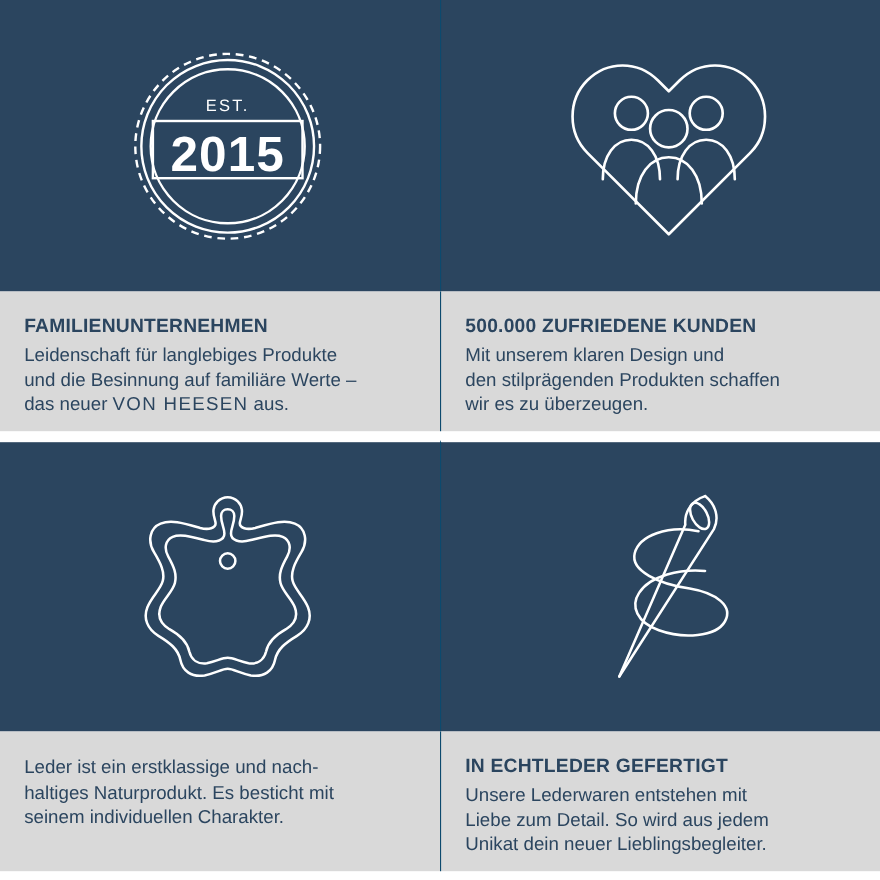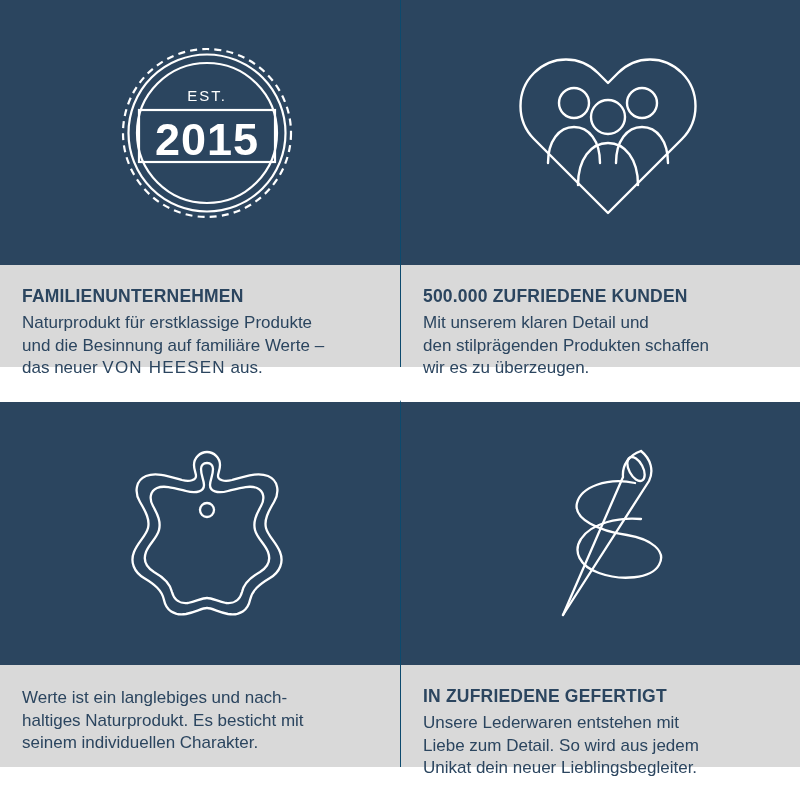--- a/index.html
+++ b/index.html
@@ -30,21 +30,21 @@
   .icon-area {
     height: 265px;
     background: #2b455f;
     display: flex;
     align-items: center;
     justify-content: center;
     box-sizing: border-box;
     padding-left: 14px;
   }
   .text-area {
-    height: 102px;
+    height: 127px;
     background: #d9d9d9;
     box-sizing: border-box;
     padding: 22px 22px 0 22px;
   }
   .cell.right .icon-area,
   .cell.right .text-area {
     border-left: 1px solid #0c4a6e;
   }
   .cell.bottom .icon-area {
     border-top: 2px solid #ffffff;
@@ -87,21 +87,21 @@
           </g>
 
           <rect x="27" y="72" width="136" height="52"></rect>
         </g>
         <text x="95" y="63" text-anchor="middle" fill="#ffffff" font-family="'Liberation Sans', sans-serif" font-size="15" letter-spacing="2">EST.</text>
         <text x="95" y="117" text-anchor="middle" fill="#ffffff" font-family="'Liberation Sans', sans-serif" font-size="45" font-weight="bold" letter-spacing="1">2015</text>
       </svg>
     </div>
     <div class="text-area">
       <p class="title">FAMILIENUNTERNEHMEN</p>
-      <p class="body"><span>Naturprodukt für erstklassige Produkte</span><br><span>und die Besinnung auf familiäre Werte –</span><br><span>das neuer </span><span class="wide">VON HEESEN</span><span> aus.</span></p>
+      <p class="body"><span>Leidenschaft für langlebiges Produkte</span><br><span>und die Besinnung auf familiäre Werte –</span><br><span>das neuer </span><span class="wide">VON HEESEN</span><span> aus.</span></p>
     </div>
   </div>
 
   <div class="cell right">
     <div class="icon-area">
       <svg width="200" height="175" viewBox="0 0 200 175">
         <g fill="none" stroke="#ffffff" stroke-width="2.4" stroke-linejoin="round" stroke-linecap="round">
 
           <path d="M100 168 L26 94 C8 76 8 46 26 28 C44 10 72 10 90 28 L100 38 L110 28 C128 10 156 10 174 28 C192 46 192 76 174 94 Z"></path>
 
@@ -111,55 +111,55 @@
           <circle cx="134" cy="58" r="15"></circle>
           <path d="M108 118 C108 96 119 82 134 82 C149 82 160 96 160 118"></path>
 
           <circle cx="100" cy="72" r="17"></circle>
           <path d="M70 140 C70 114 83 98 100 98 C117 98 130 114 130 140"></path>
         </g>
       </svg>
     </div>
     <div class="text-area">
       <p class="title">500.000 ZUFRIEDENE KUNDEN</p>
-      <p class="body"><span>Mit unserem klaren Detail und</span><br><span>den stilprägenden Produkten schaffen</span><br><span>wir es zu überzeugen.</span></p>
+      <p class="body"><span>Mit unserem klaren Design und</span><br><span>den stilprägenden Produkten schaffen</span><br><span>wir es zu überzeugen.</span></p>
     </div>
   </div>
 
   <div class="cell bottom">
     <div class="icon-area">
       <svg width="190" height="180" viewBox="0 0 190 180">
         <g fill="none" stroke="#ffffff" stroke-width="2.3" stroke-linejoin="round" stroke-linecap="round">
 
           <path d="M95 8 C88 8 82 14 82 21 C82 26 84 29 84 32 C84 36 78 38 70 36 C56 32 44 28 34 32 C24 36 22 48 28 58 C34 68 38 76 36 84 C34 92 26 98 22 108 C18 118 22 128 32 134 C42 140 50 146 52 156 C54 166 62 172 74 170 C84 168 90 164 95 164 C100 164 106 168 116 170 C128 172 136 166 138 156 C140 146 148 140 158 134 C168 128 172 118 168 108 C164 98 156 92 154 84 C152 76 156 68 162 58 C168 48 166 36 156 32 C146 28 134 32 120 36 C112 38 106 36 106 32 C106 29 108 26 108 21 C108 14 102 8 95 8 Z"></path>
 
           <path d="M95 19 C91 19 89 22 89 25 C89 32 92 36 92 41 C92 47 85 50 74 47 C62 44 52 41 45 44 C38 47 37 55 41 62 C46 71 49 78 47 86 C45 94 37 100 34 108 C31 116 34 123 42 128 C51 133 58 139 60 148 C62 156 68 160 76 159 C85 157 90 154 95 154 C100 154 105 157 114 159 C122 160 128 156 130 148 C132 139 139 133 148 128 C156 123 159 116 156 108 C153 100 145 94 143 86 C141 78 144 71 149 62 C153 55 152 47 145 44 C138 41 128 44 116 47 C105 50 98 47 98 41 C98 36 101 32 101 25 C101 22 99 19 95 19 Z"></path>
 
           <circle cx="95" cy="66" r="7"></circle>
         </g>
       </svg>
     </div>
     <div class="text-area">
-      <p class="body"><span>Werte ist ein langlebiges und nach-</span><br><span>haltiges Naturprodukt. Es besticht mit</span><br><span>seinem individuellen Charakter.</span></p>
+      <p class="body"><span>Leder ist ein erstklassige und nach-</span><br><span>haltiges Naturprodukt. Es besticht mit</span><br><span>seinem individuellen Charakter.</span></p>
     </div>
   </div>
 
   <div class="cell right bottom">
     <div class="icon-area">
       <svg width="170" height="190" viewBox="0 0 170 190">
         <g fill="none" stroke="#ffffff" stroke-width="2.3" stroke-linejoin="round" stroke-linecap="round">
 
           <path d="M118 12 C128 20 131 32 126 42 L40 176"></path>
           <path d="M118 12 C106 16 99 26 100 38 L40 176"></path>
 
           <ellipse cx="113" cy="30" rx="7" ry="13" transform="rotate(-28 113 30)"></ellipse>
 
           <path d="M112 44 C84 38 58 48 54 64 C50 80 76 92 104 96 C128 100 144 112 136 126 C128 140 98 142 76 134 C56 127 50 112 58 100 C68 84 96 78 118 80"></path>
         </g>
       </svg>
     </div>
     <div class="text-area">
-      <p class="title">IN ZUFRIEDENE GEFERTIGT</p>
+      <p class="title">IN ECHTLEDER GEFERTIGT</p>
       <p class="body"><span>Unsere Lederwaren entstehen mit</span><br><span>Liebe zum Detail. So wird aus jedem</span><br><span>Unikat dein neuer Lieblingsbegleiter.</span></p>
     </div>
   </div>
 
 </div>
 
 </body></html>

